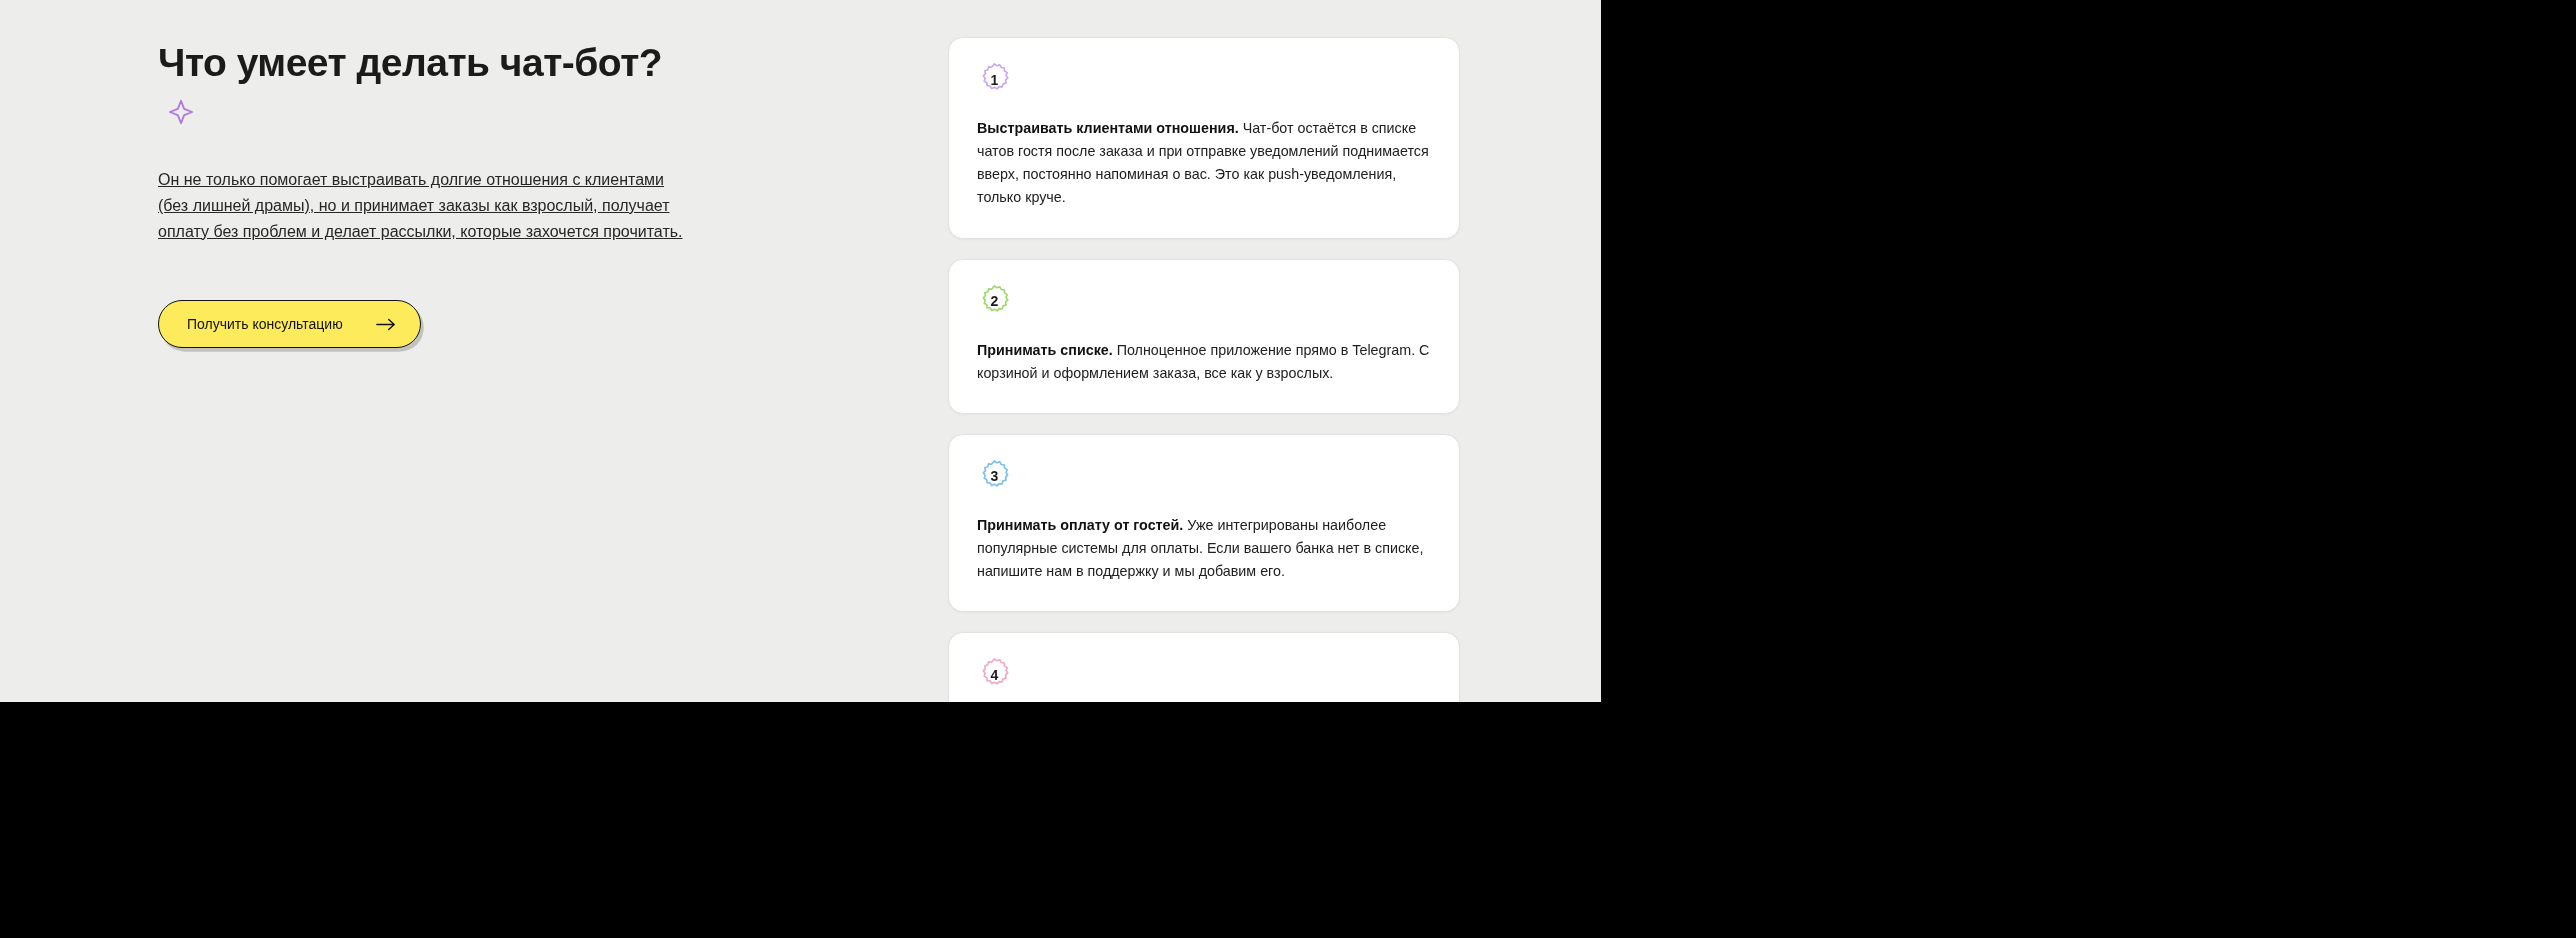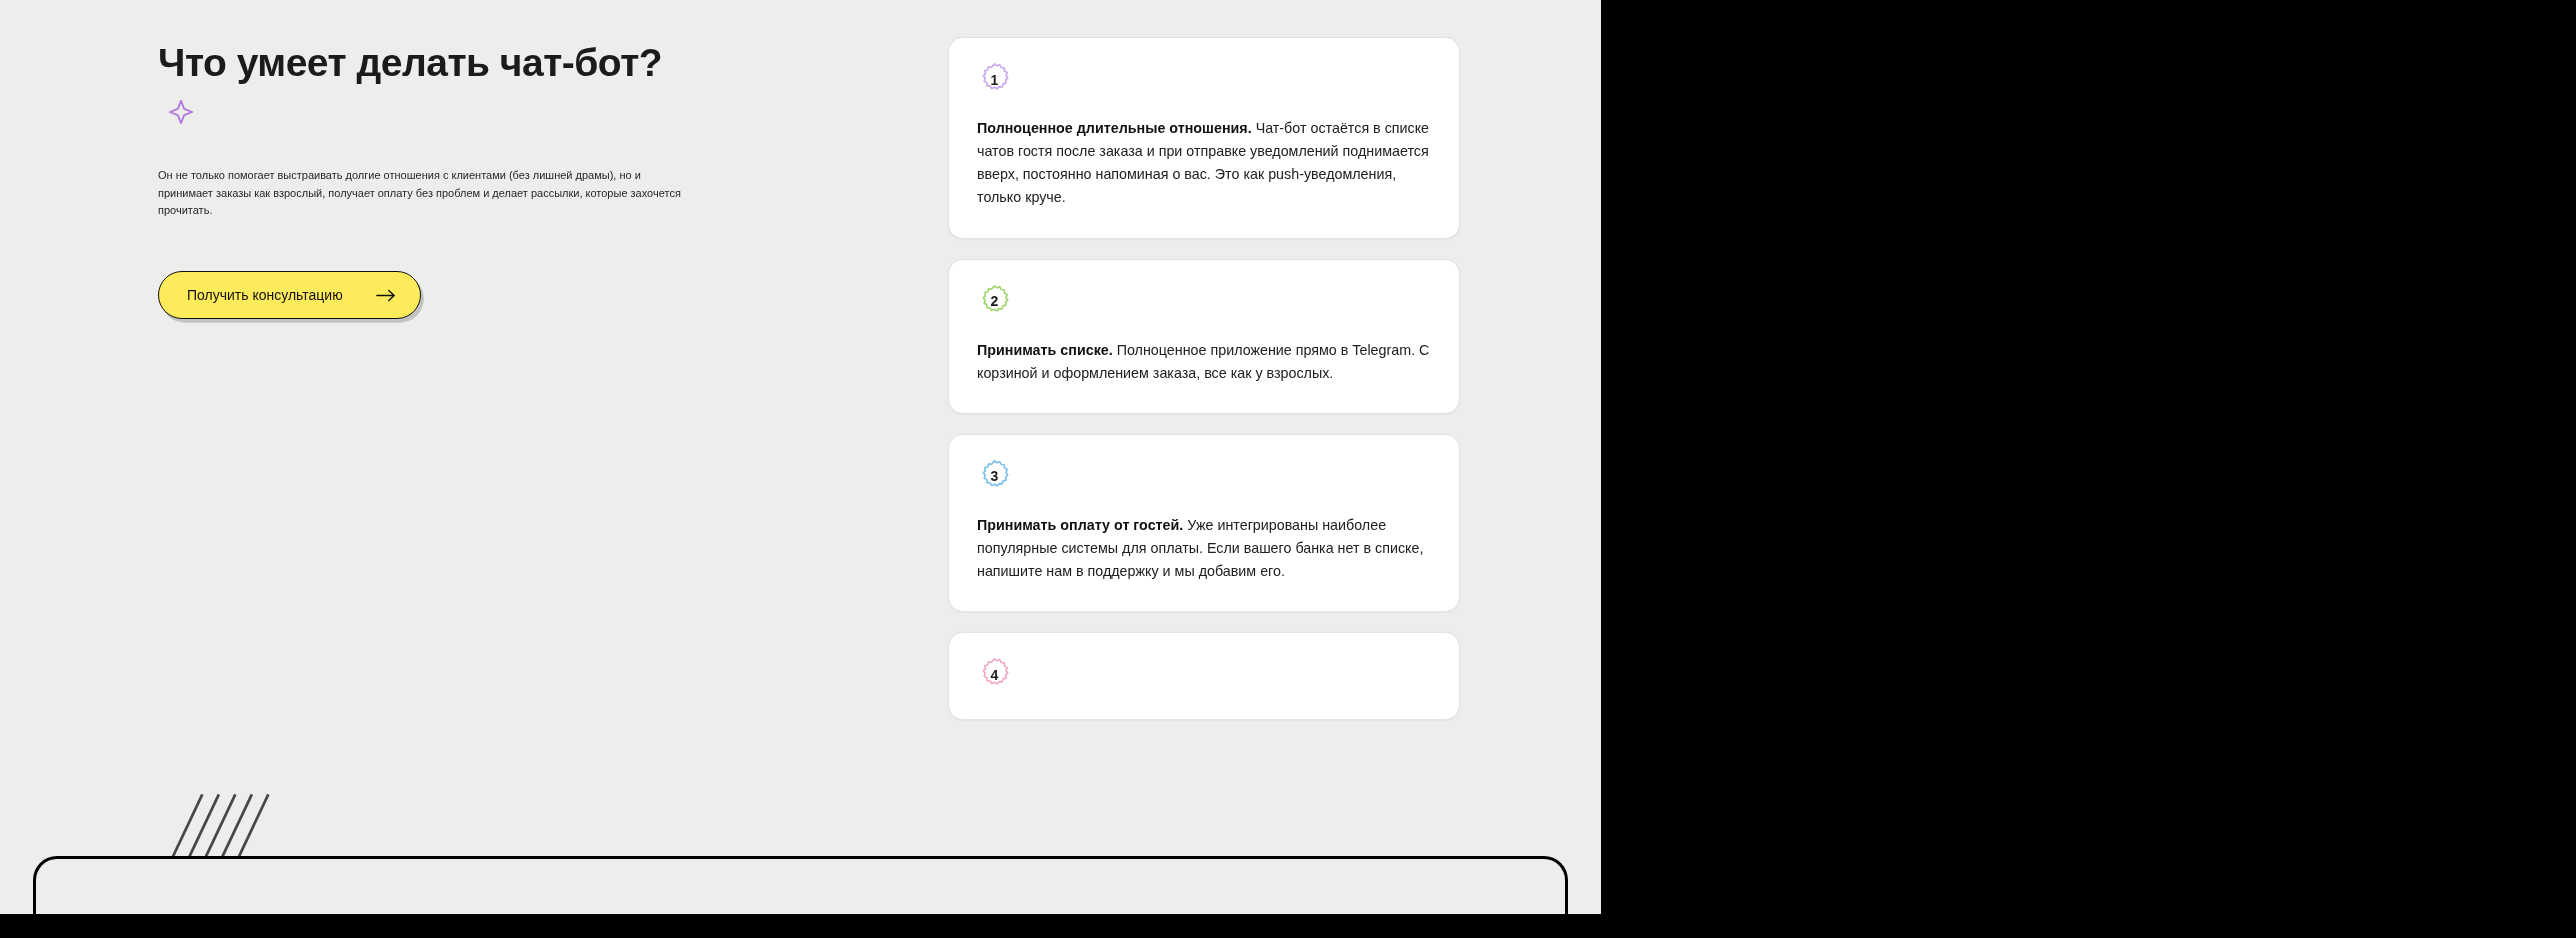--- a/index.html
+++ b/index.html
@@ -11,21 +11,21 @@
     height: 938px;
     overflow: hidden;
     font-family: "Liberation Sans", sans-serif;
   }
 
   #viewport {
     position: absolute;
     left: 0;
     top: 0;
     width: 1601px;
-    height: 914px;
+    height: 702px;
     background: #ededeb;
     overflow: hidden;
   }
 
   #page {
     position: absolute;
     left: 0;
     top: 0;
     width: 1601px;
     height: 938px;
@@ -49,24 +49,25 @@
     max-width: 515px;
   }
   .headline .sparkle {
     display: inline-block;
     vertical-align: -3.7px;
     margin-left: 9.2px;
   }
 
   .lead {
     margin-top: 31px;
-    font-size: 11px;
+    font-size: 16px;
     line-height: 1.62;
     color: #262626;
     max-width: 529px;
+    text-decoration: underline;
   }
 
   .cta {
     margin-top: 40px;
     display: inline-flex;
     align-items: center;
     gap: 33px;
     background: #fdeb5c;
     border: 1.5px solid #111111;
     border-radius: 919px;
@@ -195,21 +196,21 @@
 
     <div class="cards">
 
       <div class="card">
         <div class="badge">
           <svg width="35" height="35" viewBox="0 0 38 38">
               <path d="M19 2 l2.6 2.1 3.2-1 1.6 2.9 3.3 .5 .2 3.3 2.9 1.7-1.3 3.1 1.9 2.7-2.4 2.3 .5 3.3-3.2 .9-1 3.2-3.3-.3-2.2 2.5-2.8-1.7-3 1.4-1.8-2.8-3.3-.4-.2-3.3-2.9-1.6 1.1-3.1-2-2.6 2.3-2.4-.7-3.2 3.2-1 .8-3.2 3.3 .4z" fill="none" stroke="#c9a7f0" stroke-width="1.8" stroke-linejoin="round"></path>
             </svg>
           <span>1</span>
         </div>
-        <p class="card-text"><b>Полноценное длительные отношения.</b><span> Чат-бот остаётся в списке чатов гостя после заказа и при отправке уведомлений поднимается вверх, постоянно напоминая о вас. Это как push-уведомления, только круче.</span></p>
+        <p class="card-text"><b>Выстраивать клиентами отношения.</b><span> Чат-бот остаётся в списке чатов гостя после заказа и при отправке уведомлений поднимается вверх, постоянно напоминая о вас. Это как push-уведомления, только круче.</span></p>
       </div>
 
       <div class="card">
         <div class="badge">
           <svg width="35" height="35" viewBox="0 0 38 38">
               <path d="M19 2 l2.6 2.1 3.2-1 1.6 2.9 3.3 .5 .2 3.3 2.9 1.7-1.3 3.1 1.9 2.7-2.4 2.3 .5 3.3-3.2 .9-1 3.2-3.3-.3-2.2 2.5-2.8-1.7-3 1.4-1.8-2.8-3.3-.4-.2-3.3-2.9-1.6 1.1-3.1-2-2.6 2.3-2.4-.7-3.2 3.2-1 .8-3.2 3.3 .4z" fill="none" stroke="#9fd86a" stroke-width="1.8" stroke-linejoin="round"></path>
             </svg>
           <span>2</span>
         </div>
         <p class="card-text"><b>Принимать списке.</b><span> Полноценное приложение прямо в Telegram. С корзиной и оформлением заказа, все как у взрослых.</span></p>

